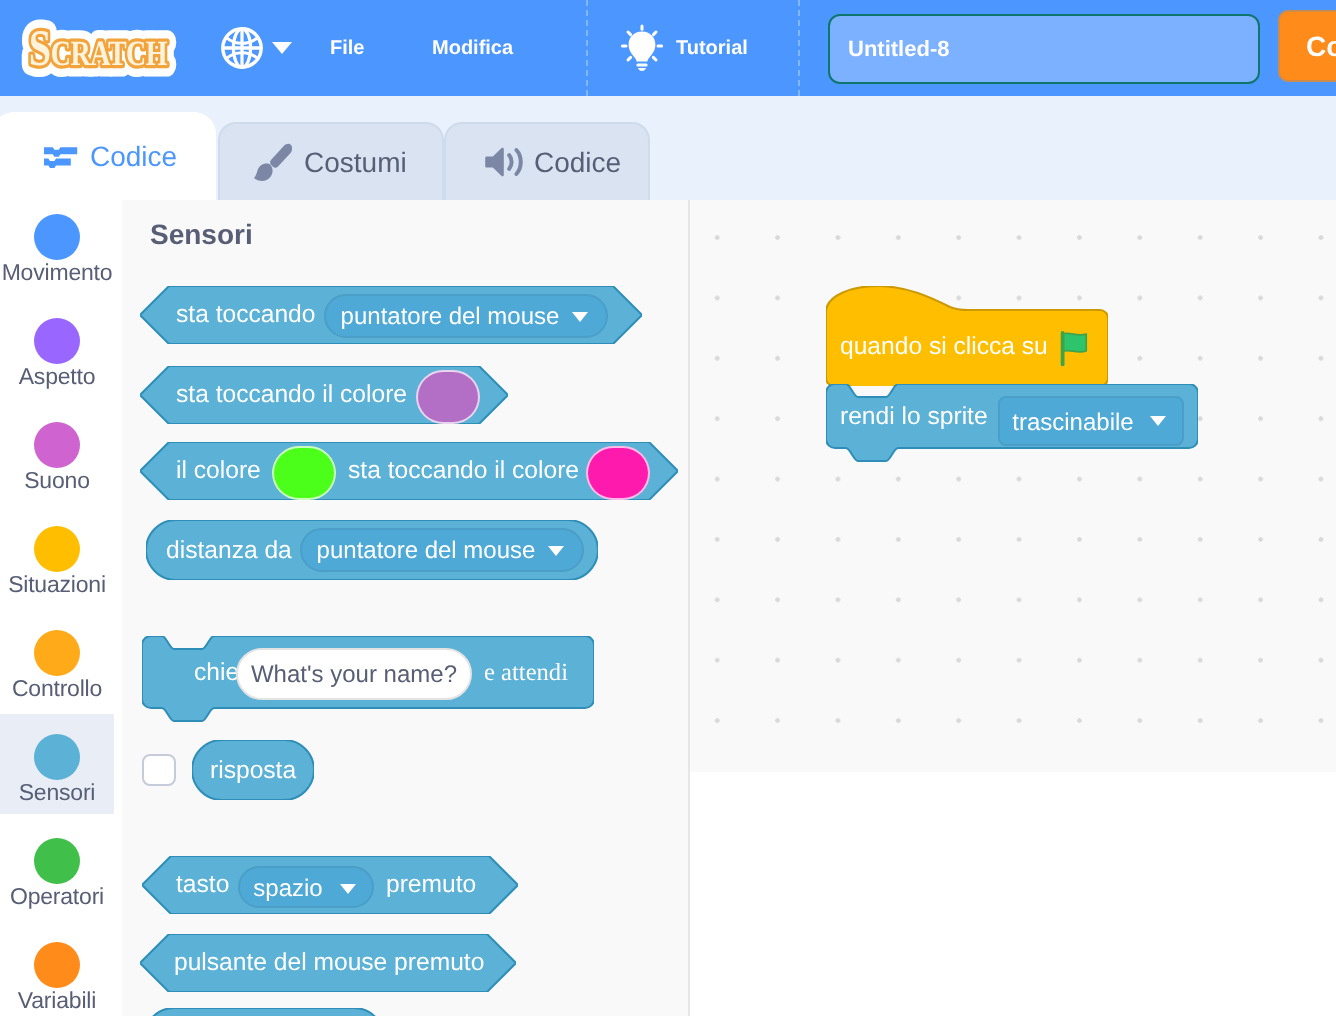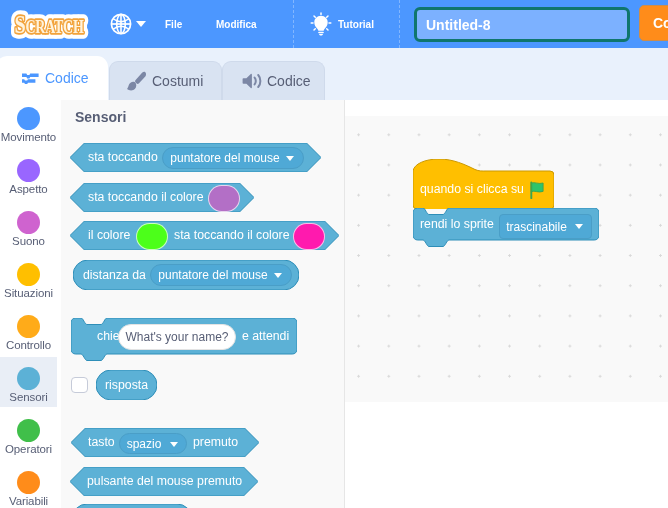--- a/index.html
+++ b/index.html
@@ -20,21 +20,21 @@
   .mb-globe{position:absolute;left:110px;top:13px;width:22px;height:22px;}
   .mb-caret{position:absolute;left:136px;top:21px;width:0;height:0;
             border-left:5px solid transparent;border-right:5px solid transparent;
             border-top:6px solid #fff;}
   .mb-file{left:165px;}
   .mb-edit{left:216px;}
   .mb-bulb{position:absolute;left:310px;top:12px;width:22px;height:24px;}
   .mb-tutorial{left:338px;}
   .mb-title{position:absolute;left:414px;top:7px;width:216px;height:35px;
             box-sizing:border-box;border-radius:6px;background:#7cb1ff;
-            border:3px solid #0f766e;color:#fff;font-size:14px;font-weight:bold;
+            border:1px solid #0f766e;color:#fff;font-size:11px;font-weight:bold;
             display:flex;align-items:center;padding-left:9px;letter-spacing:0;}
   .mb-share{position:absolute;left:639px;top:5px;width:86px;height:36px;
             border-radius:5px;background:#FF8C1A;border:1px solid #cc8d4c;
             box-sizing:border-box;color:#fff;font-size:14px;font-weight:bold;
             display:flex;align-items:center;padding-left:13px;}
 
   
   .tabbar{position:absolute;left:0;top:48px;width:668px;height:52px;background:#E9F1FC;}
   .tab{position:absolute;box-sizing:border-box;
        display:flex;align-items:center;font-size:14px;color:#575E75;}
@@ -60,21 +60,21 @@
        width:57px;height:50px;background:#E9EEF6;}
   .cat .dot,.cat .clabel{position:relative;}
 
   .palette{position:absolute;left:61px;top:0;width:283px;height:408px;
            background:#F9F9F9;overflow:hidden;}
   .pal-head{position:absolute;font-size:14px;font-weight:bold;color:#575E75;}
 
   .divider{position:absolute;left:344px;top:0;width:1px;height:408px;background:#e6e6e6;}
 
   
-  .workspace{position:absolute;left:345px;top:16px;width:323px;height:286px;
+  .workspace{position:absolute;left:345px;top:0;width:323px;height:286px;
        background-color:#F9F9F9;
        background-image:radial-gradient(circle, #D9D9D9 1.05px, transparent 1.2px);
        background-size:30.2px 30.2px;background-position:-1.5px 3.7px;}
 
   
   .blk{position:absolute;}
   .blk svg{display:block;}
   .btxt{position:absolute;font-size:12.3px;color:#fff;white-space:nowrap;
         text-shadow:none;}
   .binput{position:absolute;box-sizing:border-box;display:flex;align-items:center;
@@ -264,21 +264,21 @@
    H221.5 A4.5,4.5 0 0 1 226,4.5
    V31.5 A4.5,4.5 0 0 1 221.5,36
    H36 C33.8,36 32.2,42.5 30,42.5
    H16 C13.8,42.5 12.2,36 10,36
    H4.5 A4.5,4.5 0 0 1 0,31.5 Z" fill="#5CB1D6" stroke="#2E8EB8" stroke-width="1"></path>
             </svg>
             <div class="btxt" style="left: 6px; top: 11px; margin-left: 20px;">chiedi</div>
             <div class="binput dd-white" style="left: 47px; top: 6px; width: 118px; height: 26px;">
               <span>What's your name?</span>
             </div>
-            <div class="btxt" style="left: 171px; top: 11px;">e attendi</div>
+            <div class="btxt" style="left: 171px; top: 11px; font-family: Liberation Serif, serif;">e attendi</div>
           </div>
           <div class="blk" style="left: 10px; top: 270px;">
             <div class="checkbox" style="left: 0px; top: 7px; width: 17px; height: 16px;"></div>
             <svg width="61" height="30" viewBox="0 0 61 30" style="position: absolute; left: 25px; top: 0px;">
               <path d="M15,0 H46 A15,15 0 0 1 46,30 H15 A15,15 0 0 1 15,0 Z" fill="#5CB1D6" stroke="#2E8EB8" stroke-width="1"></path>
             </svg>
             <div class="btxt" style="left: 34px; top: 8px;">risposta</div>
           </div>
           <div class="blk" style="left: 10px; top: 328px;">
             <svg width="188" height="29" viewBox="0 0 188 29">

